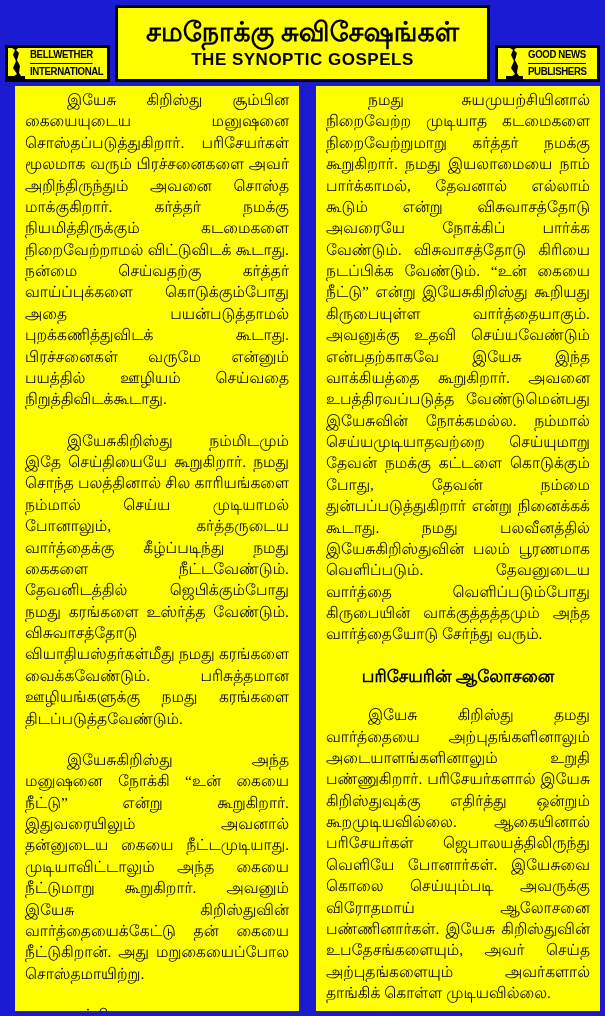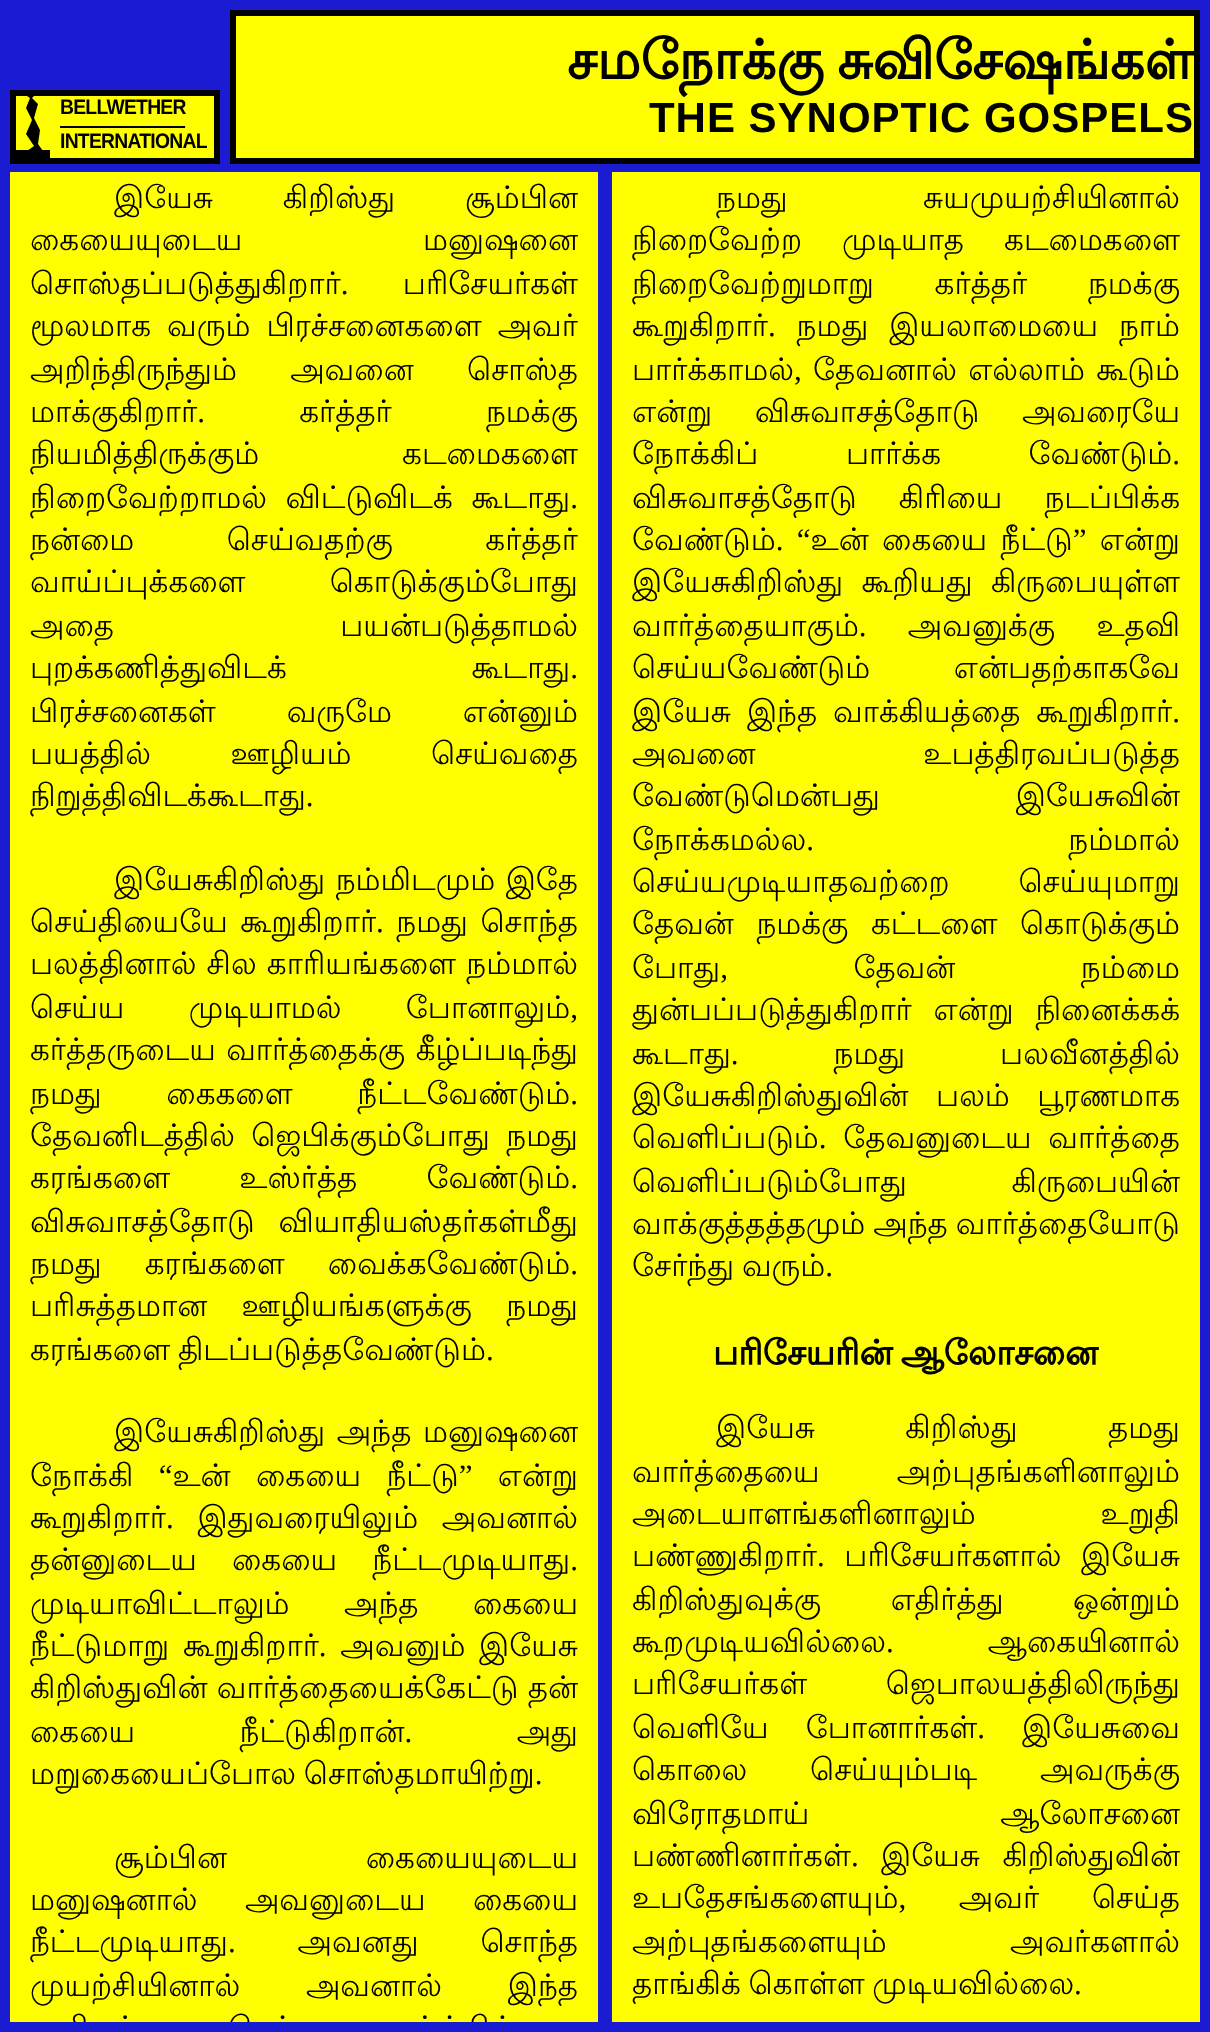--- a/index.html
+++ b/index.html
@@ -22,36 +22,37 @@
   .logo-text { display:flex; flex-direction:column; align-items:flex-start; }
   .logo-line {
     font-family:"Liberation Sans", sans-serif;
     font-weight:bold; font-size:10.5px; line-height:1.45;
     letter-spacing:-0.4px; white-space:nowrap;
     border-bottom:1.5px solid #000;
     transform:scaleX(0.92); transform-origin:left;
   }
   .title-box {
     flex:1; display:flex; flex-direction:column;
-    align-items:flex-end; justify-content:center; gap:5px;
+    align-items:center; justify-content:center; gap:5px;
   }
   .title-tamil {
     font-family:"Liberation Serif", serif;
     font-weight:bold; font-size:27px; line-height:1;
   }
   .title-english {
     font-family:"Liberation Sans", sans-serif;
-    font-weight:bold; font-size:21px; letter-spacing:0.5px; line-height:1;
+    font-weight:bold; font-size:17px; letter-spacing:0.5px; line-height:1;
   }
   .bodyrow { flex:1 1 auto; display:flex; gap:7px; margin-top:4px; min-height:0; }
   .col {
     flex:1; background:#ffff00; box-sizing:border-box;
     padding:3px 10px; overflow:hidden;
     font-size:15.5px; line-height:1.38;
     text-align:justify;
+    margin-left:10px;
   }
   .col p { margin:0 0 20px 0; text-indent:42px; }
   .col p:last-child { margin-bottom:0; }
   .section-heading {
     font-weight:bold; font-size:17px;
     margin:2px 0 16px 0; text-indent:0; text-align:center;
   }
   .quote { font-weight:bold; }
 </style>
 </head>
@@ -72,20 +73,32 @@
         <span class="logo-line">BELLWETHER</span>
         <span class="logo-line">INTERNATIONAL</span>
       </span>
     </div>
 
     <div class="ybox title-box">
       <div class="title-tamil">சமநோக்கு சுவிசேஷங்கள்</div>
       <div class="title-english">THE SYNOPTIC GOSPELS</div>
     </div>
 
+    <div class="ybox logo-box">
+      <span class="logo-figure">
+        <svg width="22" height="42" viewBox="0 0 22 42" aria-hidden="true">
+          <path fill="#000" d="M11 1 C9 1 8 3 9 5 L7 7 L10 9 L8 14 L11 20 L8 27 L12 33 L5 38 L19 39 L14 32 L15 25 L12 19 L14 12 L11 9 L14 6 L13 1 Z"></path>
+          <rect fill="#000" x="3" y="35" width="17" height="4"></rect>
+        </svg>
+      </span>
+      <span class="logo-text">
+        <span class="logo-line">GOOD NEWS</span>
+        <span class="logo-line">PUBLISHERS</span>
+      </span>
+    </div>
 
   </div>
 
   <div class="bodyrow">
 
     <div class="col">
       <p>இயேசு கிறிஸ்து சூம்பின கையையுடைய மனுஷனை சொஸ்தப்படுத்துகிறார். பரிசேயர்கள் மூலமாக வரும் பிரச்சனைகளை அவர் அறிந்திருந்தும் அவனை சொஸ்த மாக்குகிறார். கர்த்தர் நமக்கு நியமித்திருக்கும் கடமைகளை நிறைவேற்றாமல் விட்டுவிடக் கூடாது. நன்மை செய்வதற்கு கர்த்தர் வாய்ப்புக்களை கொடுக்கும்போது அதை பயன்படுத்தாமல் புறக்கணித்துவிடக் கூடாது. பிரச்சனைகள் வருமே என்னும் பயத்தில் ஊழியம் செய்வதை நிறுத்திவிடக்கூடாது.</p>
       <p>இயேசுகிறிஸ்து நம்மிடமும் இதே செய்தியையே கூறுகிறார். நமது சொந்த பலத்தினால் சில காரியங்களை நம்மால் செய்ய முடியாமல் போனாலும், கர்த்தருடைய வார்த்தைக்கு கீழ்ப்படிந்து நமது கைகளை நீட்டவேண்டும். தேவனிடத்தில் ஜெபிக்கும்போது நமது கரங்களை உஸ்ர்த்த வேண்டும். விசுவாசத்தோடு வியாதியஸ்தர்கள்மீது நமது கரங்களை வைக்கவேண்டும். பரிசுத்தமான ஊழியங்களுக்கு நமது கரங்களை திடப்படுத்தவேண்டும்.</p>
       <p>இயேசுகிறிஸ்து அந்த மனுஷனை நோக்கி “உன் கையை நீட்டு” என்று கூறுகிறார். இதுவரையிலும் அவனால் தன்னுடைய கையை நீட்டமுடியாது. முடியாவிட்டாலும் அந்த கையை நீட்டுமாறு கூறுகிறார். அவனும் இயேசு கிறிஸ்துவின் வார்த்தையைக்கேட்டு தன் கையை நீட்டுகிறான். அது மறுகையைப்போல சொஸ்தமாயிற்று.</p>
       <p>சூம்பின கையையுடைய மனுஷனால் அவனுடைய கையை நீட்டமுடியாது. அவனது சொந்த முயற்சியினால் அவனால் இந்த காரியத்தை செய்ய வாய்ப்பில்லை. இதை தெரிந்தும் இயேசுகிறிஸ்து அவனுடைய கையை நீட்டுமாறு கூறுகிறார். அவனால் என்ன பார்க்காமல், தம்மால் என்ன செய்ய முடியும் என்பதையே இயேசுகிறிஸ்து பார்க்கிறார்.</p>

